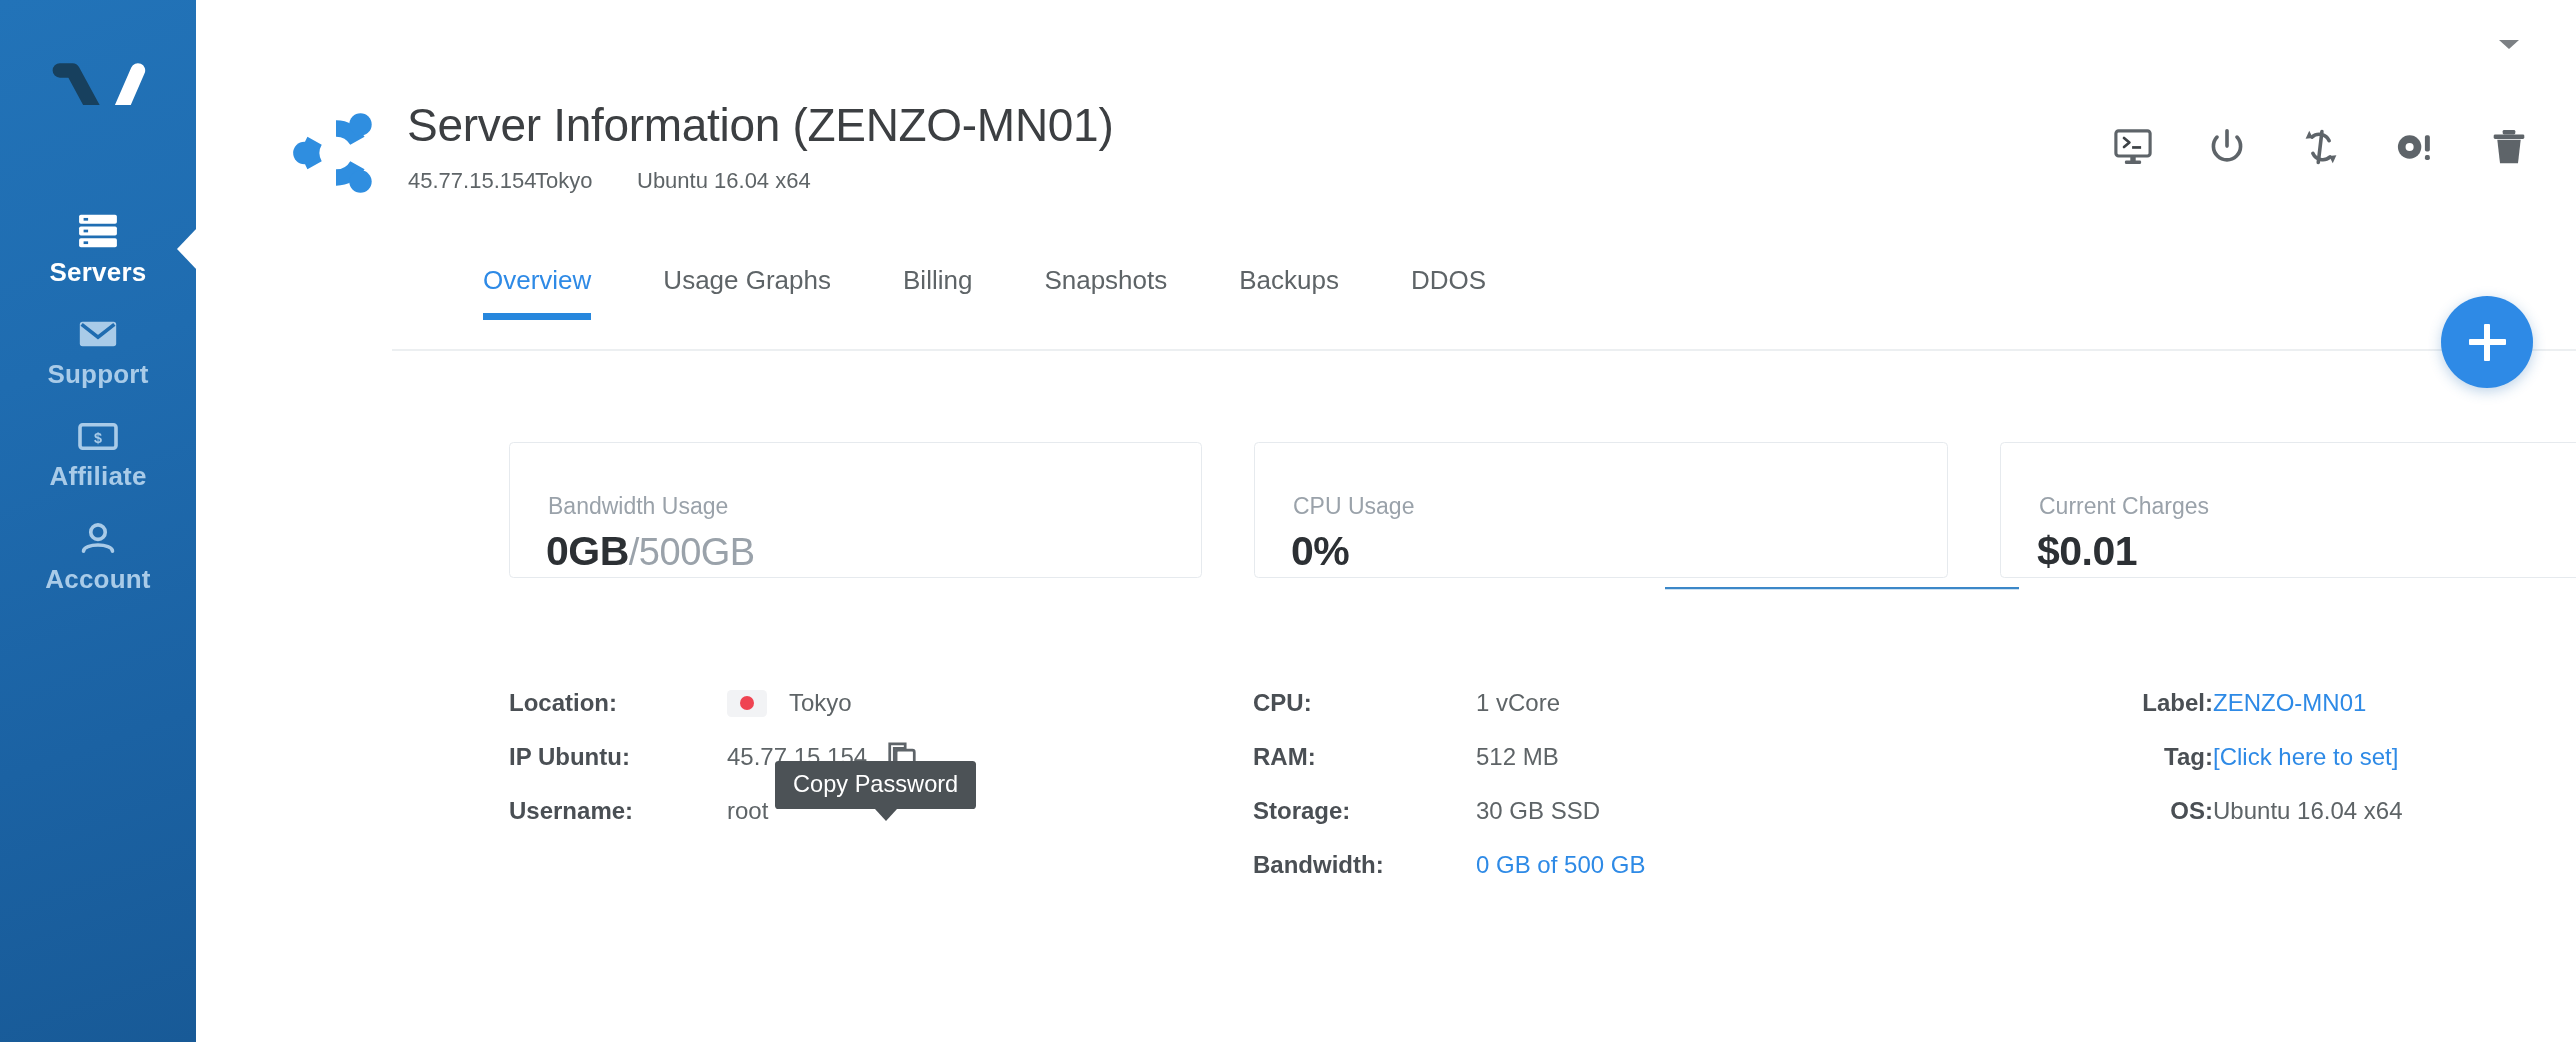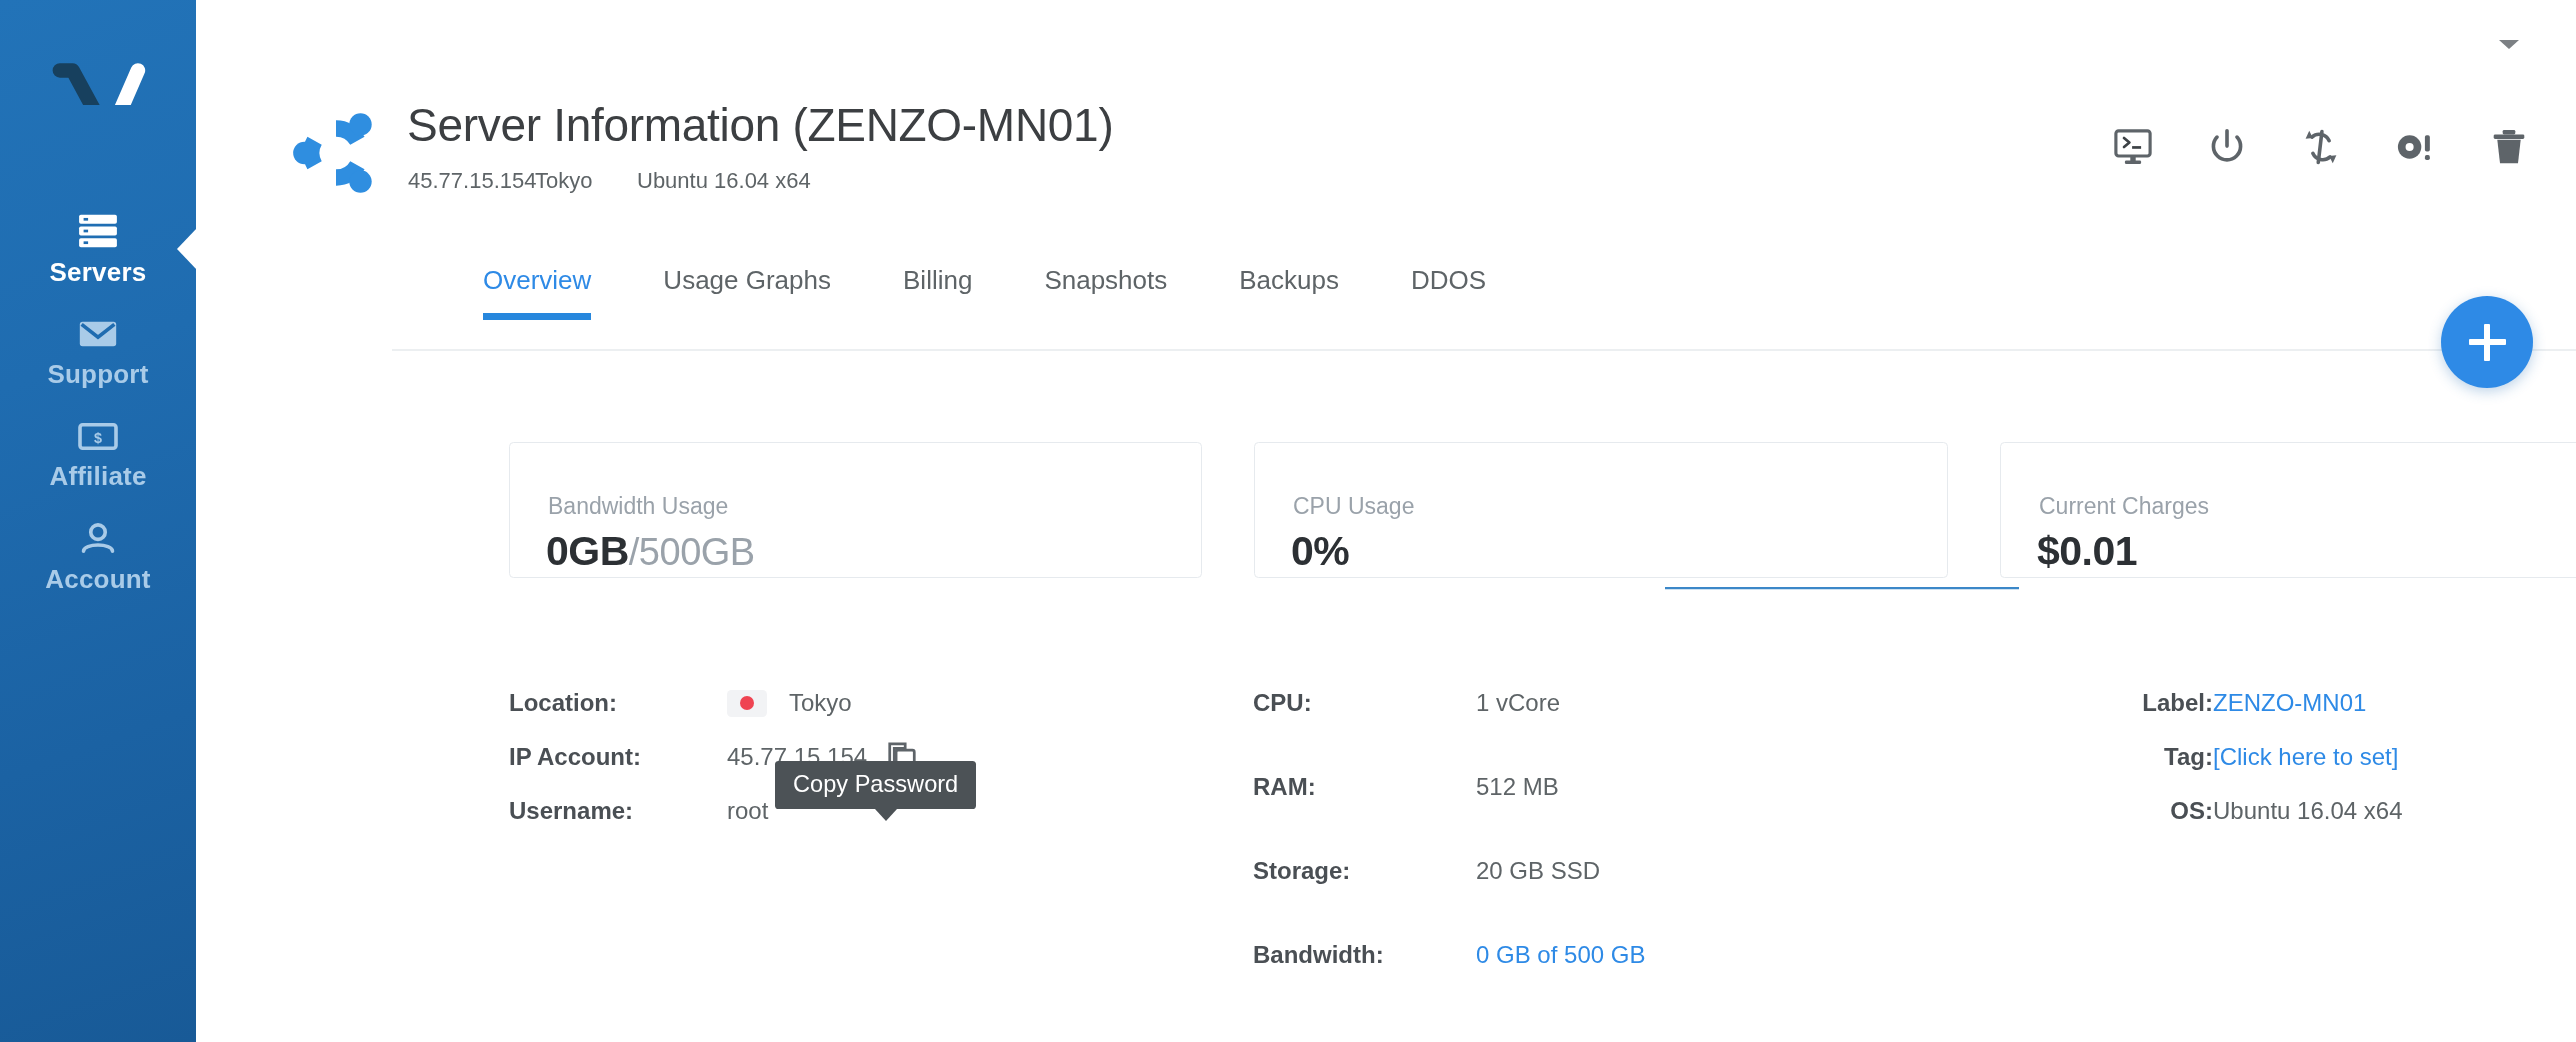--- a/index.html
+++ b/index.html
@@ -130,21 +130,21 @@
     font-size: 41px; font-weight: bold; color: #2c3034; white-space: nowrap;
     letter-spacing: -0.5px;
   }
   .card-value .sub { font-weight: 400; color: #9aa2aa; font-size: 38px; }
   .sparkline { position: absolute; left: 410px; top: 136px; width: 354px; height: 18px; }
 
   
   .details { position: absolute; left: 313px; top: 676px; display: flex; }
   .det-col { display: flex; flex-direction: column; }
   .det-col.c1 { width: 744px; }
-  .det-col.c2 { width: 744px; gap: 30px; }
+  .det-col.c2 { width: 744px; }
   .det-row { display: flex; align-items: center; height: 54px; }
   .det-key {
     font-size: 24px; font-weight: bold; color: #4a4f54; white-space: nowrap;
   }
   .c1 .det-key { width: 218px; }
   .c2 .det-key { width: 223px; }
   .c3 .det-key { width: 216px; text-align: right; }
   .det-val { font-size: 24px; color: #5e6467; white-space: nowrap; display: flex; align-items: center; }
   .det-val.link { color: #2e8ae6; cursor: pointer; }
   .flag {
@@ -366,21 +366,21 @@
           <span class="det-key">Location:</span>
           <span class="det-val">
             <span class="flag">
                 <span class="dot"></span>
               </span>
             <span>Tokyo</span>
           </span>
         </div>
 
         <div class="det-row">
-          <span class="det-key">IP Account:</span>
+          <span class="det-key">IP Ubuntu:</span>
           <span class="det-val">
             <span>45.77.15.154</span>
             <span class="copy-ico">
               <svg width="30" height="31" viewBox="0 0 33 34">
                 <path d="M3 2 H20 V7 H8 V25 H3 Z" fill="none" stroke="#5e6469" stroke-width="3"></path>
                 <rect x="10" y="9" width="20" height="23" rx="2" fill="none" stroke="#5e6469" stroke-width="3"></rect>
               </svg>
             </span>
           </span>
         </div>
@@ -398,21 +398,21 @@
         <div class="det-row">
           <span class="det-key">CPU:</span>
           <span class="det-val">1 vCore</span>
         </div>
         <div class="det-row">
           <span class="det-key">RAM:</span>
           <span class="det-val">512 MB</span>
         </div>
         <div class="det-row">
           <span class="det-key">Storage:</span>
-          <span class="det-val">20 GB SSD</span>
+          <span class="det-val">30 GB SSD</span>
         </div>
         <div class="det-row">
           <span class="det-key">Bandwidth:</span>
           <span class="det-val link">0 GB of 500 GB</span>
         </div>
       </div>
 
       <div class="det-col c3">
         <div class="det-row">
           <span class="det-key">Label:</span>

